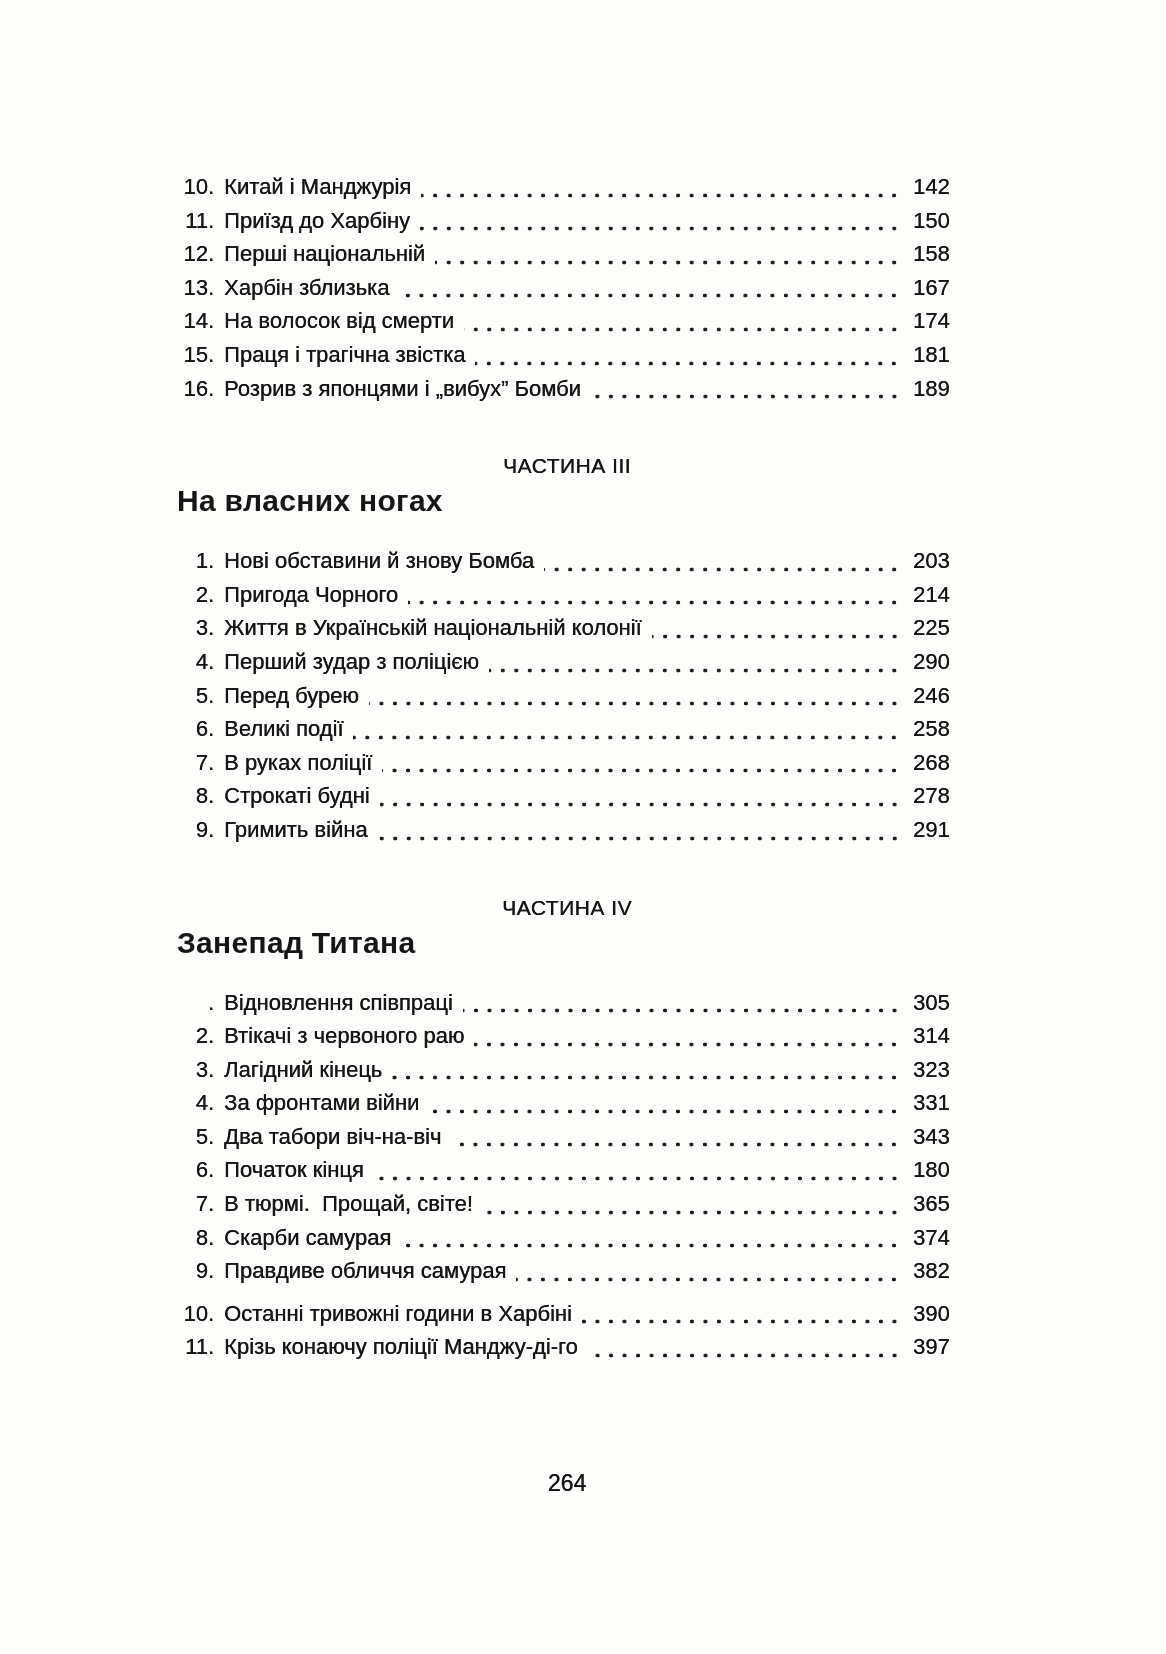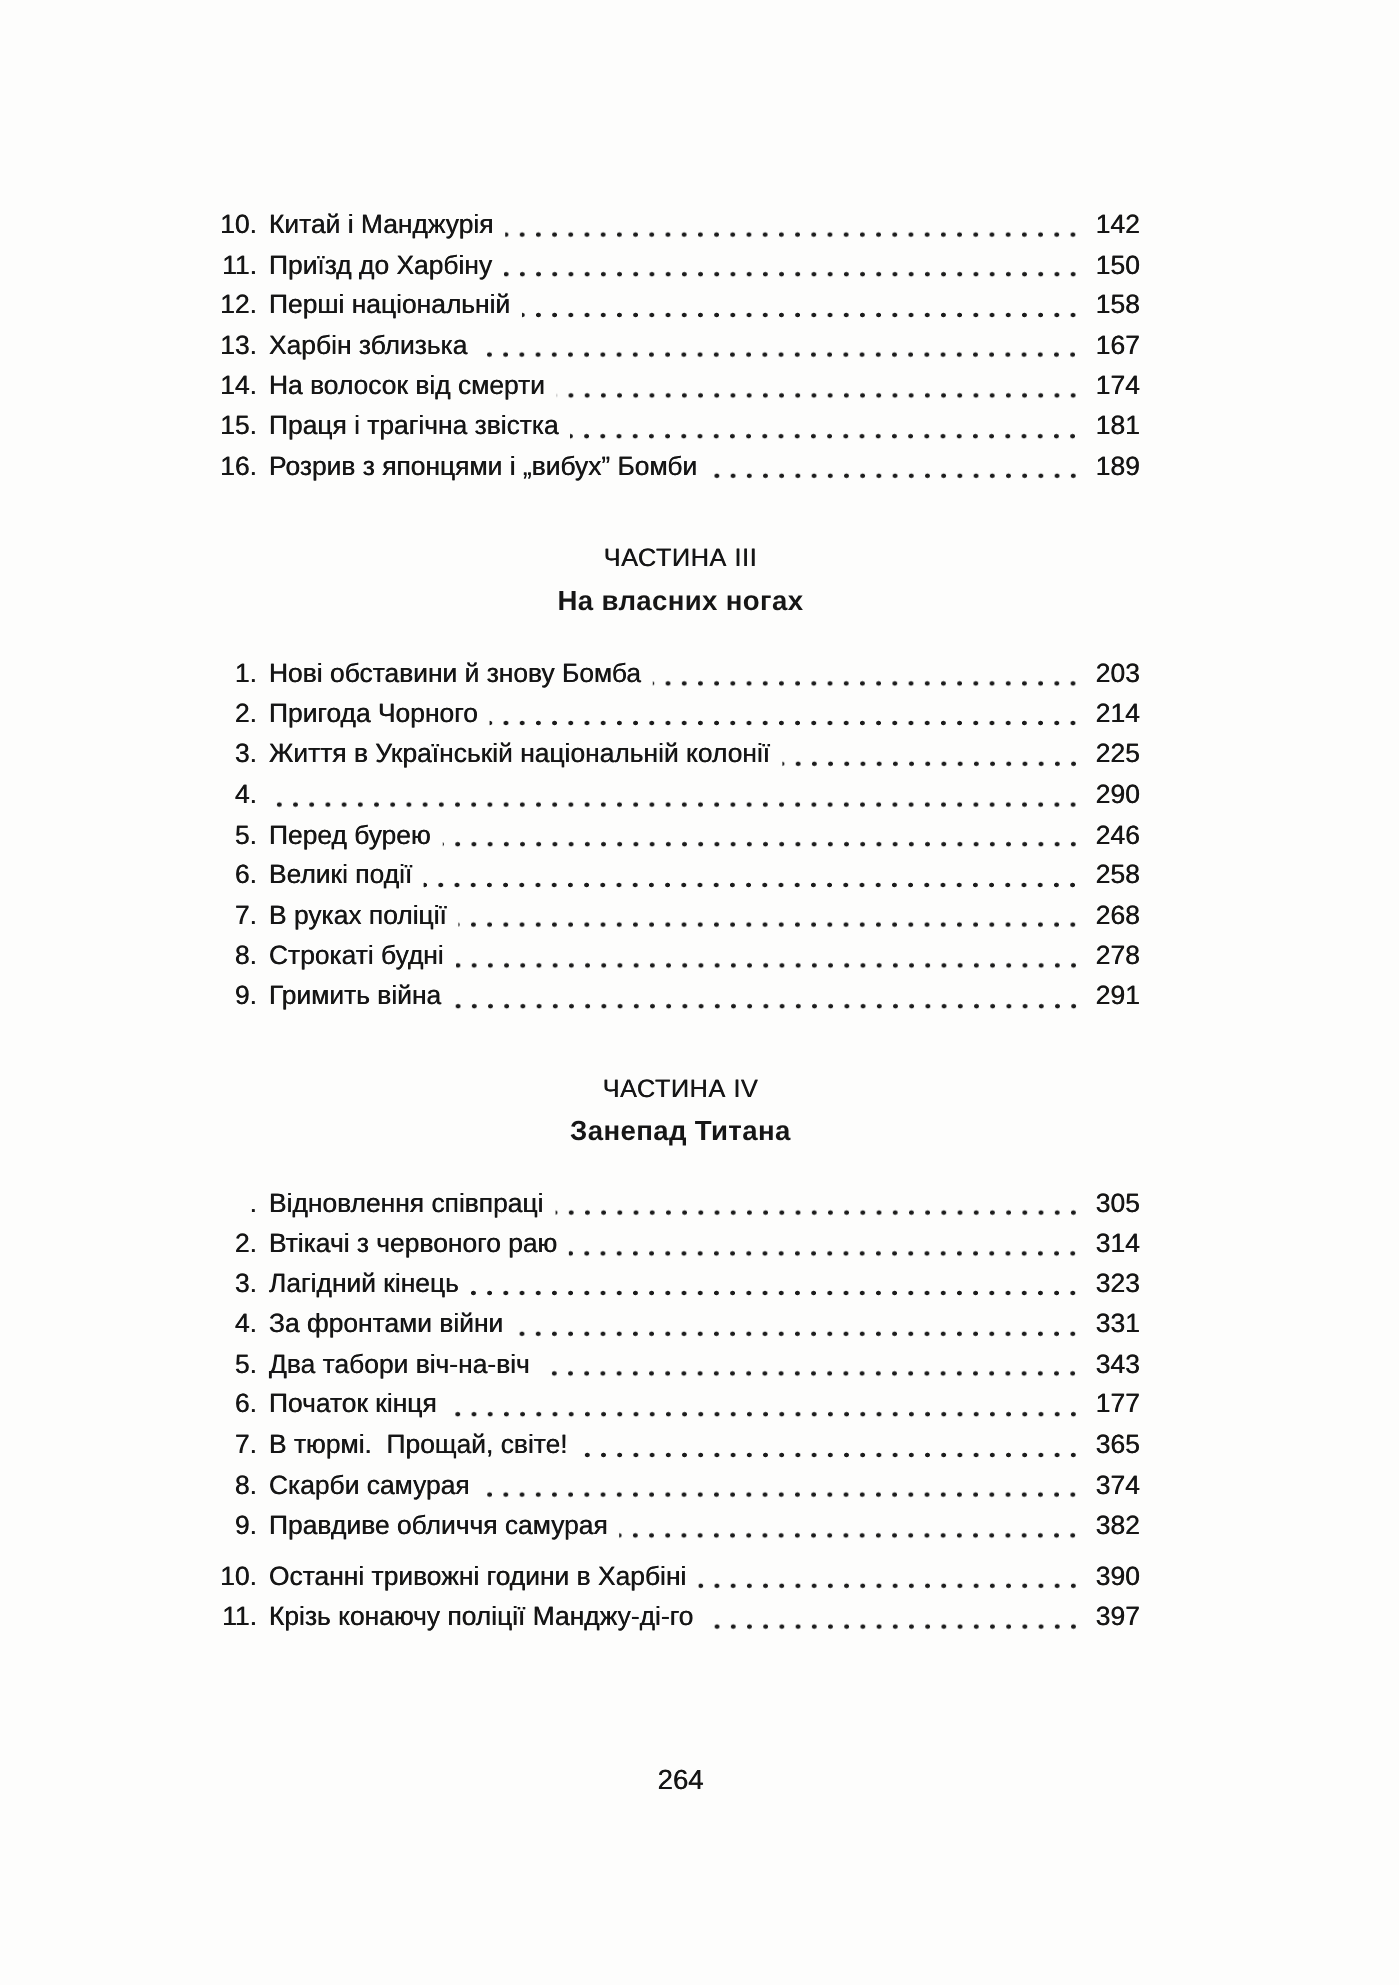--- a/index.html
+++ b/index.html
@@ -31,23 +31,23 @@
     margin: 44px 0 0 0;
     font-size: 21px;
     font-weight: 400;
     text-align: center;
     letter-spacing: 0.5px;
     line-height: 34px;
     text-shadow: 0.35px 0 0 currentColor;
   }
   .part-subheading {
     margin: 0 0 26px 0;
-    font-size: 23px;
+    font-size: 30px;
     font-weight: 700;
-    text-align: center;
+    text-align: left;
     letter-spacing: 0.3px;
     line-height: 35px;
   }
   .toc-row {
     display: flex;
     align-items: baseline;
     line-height: 33.6px;
     font-size: 22px;
     text-shadow: 0.35px 0 0 currentColor;
   }
@@ -167,20 +167,21 @@
 
   <div class="toc-row">
     <span class="num">3.</span>
     <span class="title">Життя в Українській національній колонії</span>
     <span class="leader"></span>
     <span class="pg">225</span>
   </div>
 
   <div class="toc-row">
     <span class="num">4.</span>
+    <span class="title">Перший зудар з поліцією</span>
     <span class="leader"></span>
     <span class="pg">290</span>
   </div>
 
   <div class="toc-row">
     <span class="num">5.</span>
     <span class="title">Перед бурею</span>
     <span class="leader"></span>
     <span class="pg">246</span>
   </div>
@@ -251,21 +252,21 @@
     <span class="num">5.</span>
     <span class="title">Два табори віч-на-віч</span>
     <span class="leader"></span>
     <span class="pg">343</span>
   </div>
 
   <div class="toc-row">
     <span class="num">6.</span>
     <span class="title">Початок кінця</span>
     <span class="leader"></span>
-    <span class="pg">177</span>
+    <span class="pg">180</span>
   </div>
 
   <div class="toc-row">
     <span class="num">7.</span>
     <span class="title">В тюрмі.  Прощай, світе!</span>
     <span class="leader"></span>
     <span class="pg">365</span>
   </div>
 
   <div class="toc-row">

